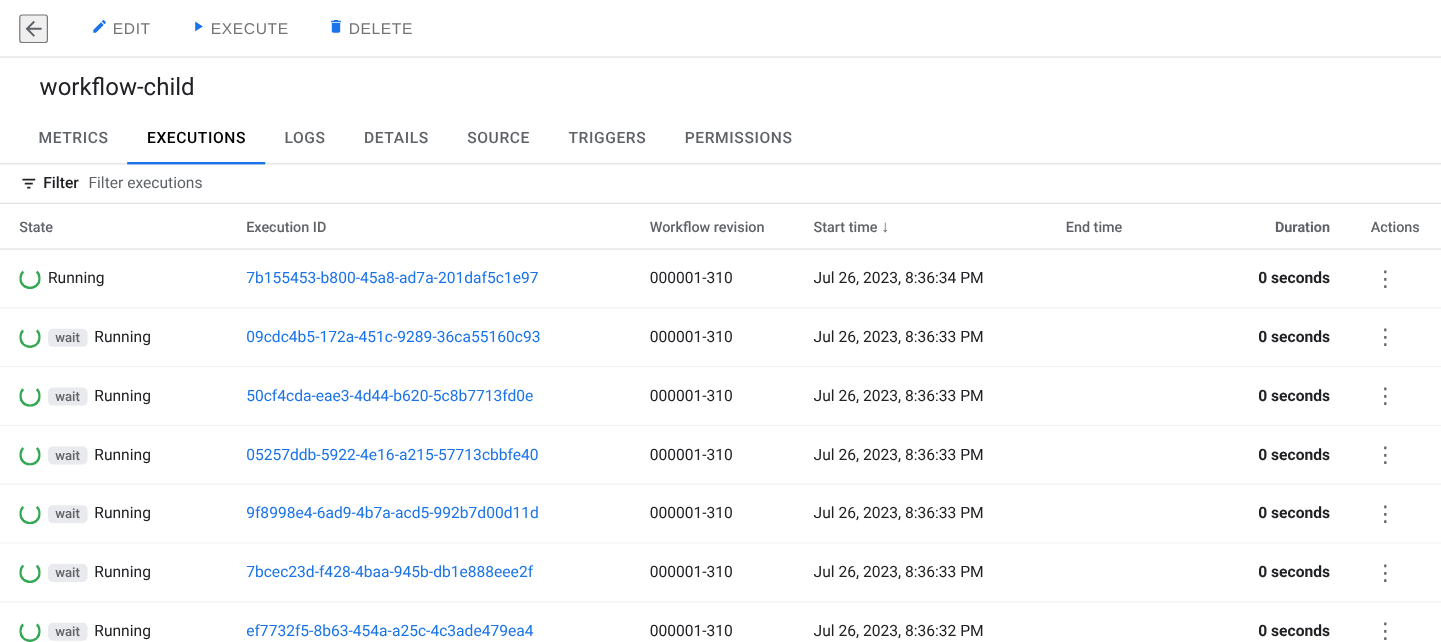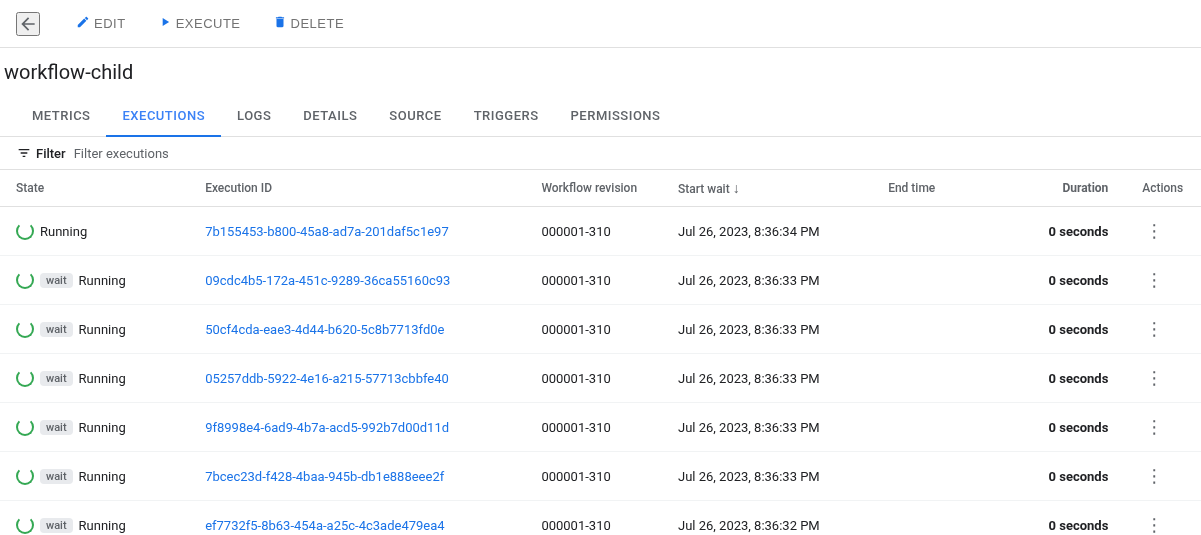--- a/index.html
+++ b/index.html
@@ -42,21 +42,21 @@
       background: none;
       border: none;
       cursor: pointer;
       letter-spacing: 0.5px;
       text-transform: uppercase;
     }
     .header-btn .btn-icon { font-size: 14px; }
 
     
     .workflow-name {
-      padding: 12px 4px;
+      padding: 12px 33px;
       font-size: 20px;
       font-weight: 400;
       color: #202124;
     }
 
     
     .tabs {
       display: flex;
       border-bottom: 1px solid #e0e0e0;
       padding: 0 16px;
@@ -66,21 +66,21 @@
       font-size: 13px;
       font-weight: 500;
       color: #5f6368;
       cursor: pointer;
       letter-spacing: 0.5px;
       text-transform: uppercase;
       border-bottom: 2px solid transparent;
       margin-bottom: -1px;
     }
     .tab.active {
-      color: #3b82f6;
+      color: #000000;
       border-bottom: 2px solid #1a73e8;
     }
 
     
     .filter-bar {
       display: flex;
       align-items: center;
       padding: 8px 16px;
       gap: 8px;
       border-bottom: 1px solid #e0e0e0;
@@ -247,21 +247,21 @@
 </div>
 
 <div class="table-container">
   <table>
     <thead>
       <tr>
         <th class="col-state">State</th>
         <th class="col-execution">Execution ID</th>
         <th class="col-revision">Workflow revision</th>
         <th class="col-start" style="cursor:pointer;">
-          <span>Start wait</span>
+          <span>Start time</span>
           <span class="sort-arrow"> ↓</span>
         </th>
         <th class="col-end">End time</th>
         <th class="col-duration">Duration</th>
         <th class="col-actions">Actions</th>
       </tr>
     </thead>
     <tbody id="table-body">
     <tr>
           <td class="col-state">

